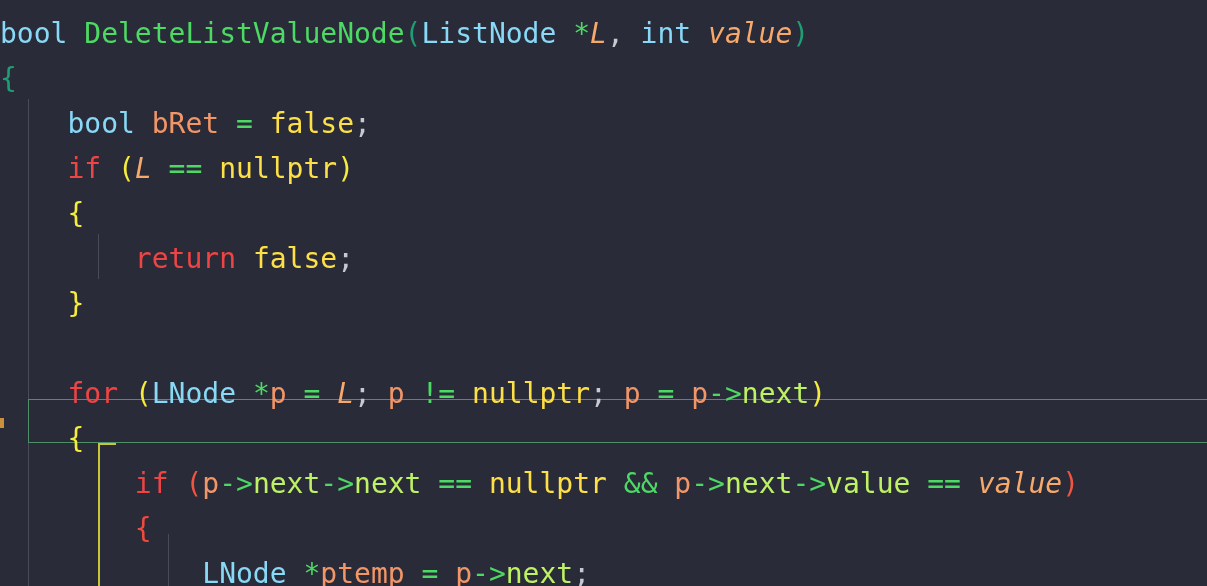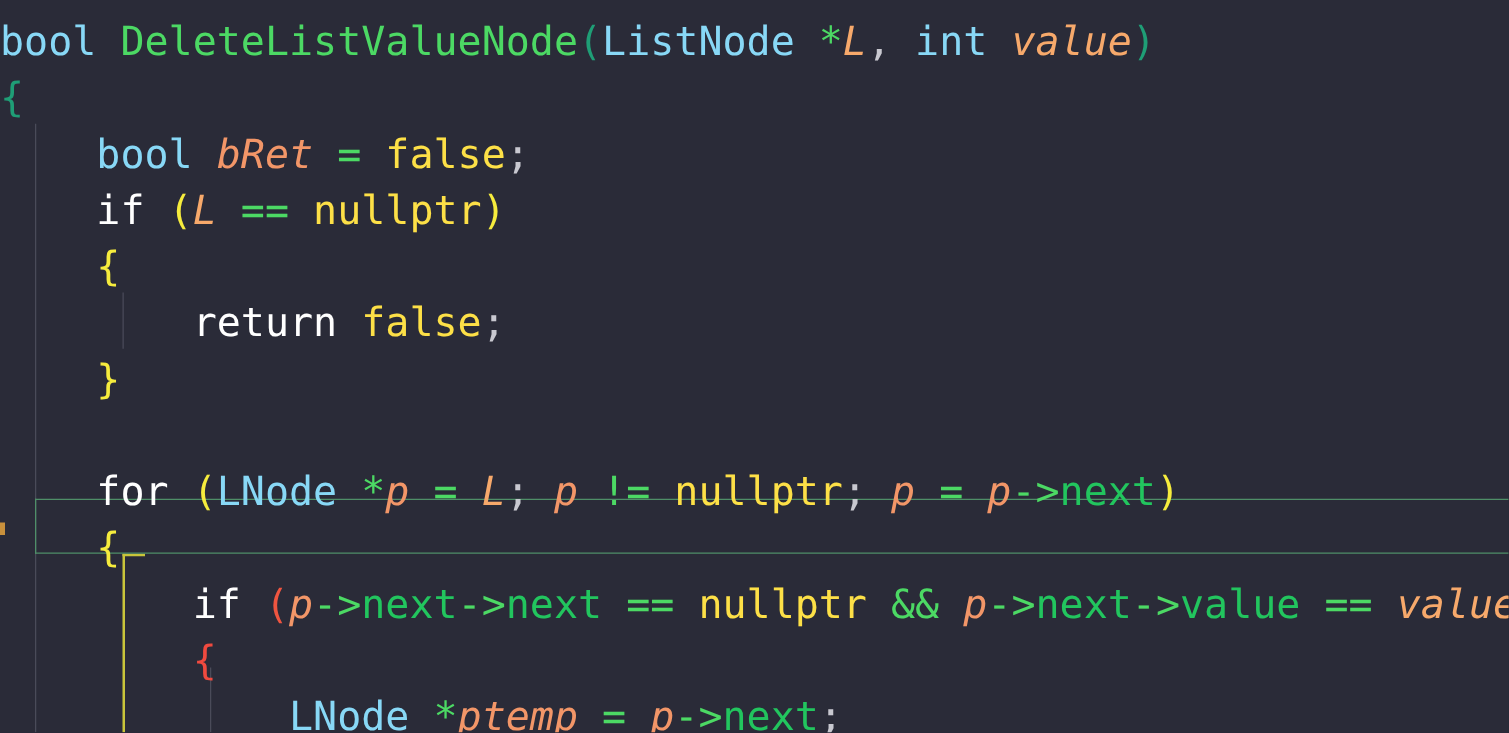--- a/index.html
+++ b/index.html
@@ -7,21 +7,21 @@
     padding: 0;
     background: #2a2b38;
   }
   #editor {
     position: relative;
     width: 1207px;
     height: 586px;
     background: #2a2b38;
     overflow: hidden;
     font-family: "DejaVu Sans Mono", "Liberation Mono", monospace;
-    font-size: 32px;
+    font-size: 28px;
     line-height: 45px;
     letter-spacing: 0px;
   }
 
   
   #code {
     position: absolute;
     left: 0;
     top: 0;
     width: 1207px;
@@ -33,27 +33,27 @@
   }
   .line {
     height: 45px;
     white-space: pre;
     position: relative;
   }
 
   
   .t-type      { color: #88d8f6; }          
   .t-func      { color: #4cd964; }          
-  .t-kw        { color: #ffffff; }
+  .t-kw        { color: #ef4444; }
   .t-const     { color: #fde047; }          
-  .t-var       { color: #f29668; font-style: italic; }          
+  .t-var       { color: #f29668; }          
   .t-param     { color: #f7a96b; font-style: italic; }  
   .t-op        { color: #4cd964; }          
   .t-punct     { color: #c8c8d0; }          
-  .t-member    { color: #22c55e; }          
+  .t-member    { color: #bef264; }          
   .br-teal     { color: #1f9e76; }
   .br-yellow   { color: #f6ec3d; }
   .br-red      { color: #f04a3f; }
   .br-orange   { color: #ef5540; }
 
   
   .guide {
     position: absolute;
     width: 1px;
     background: #4a4b59;

